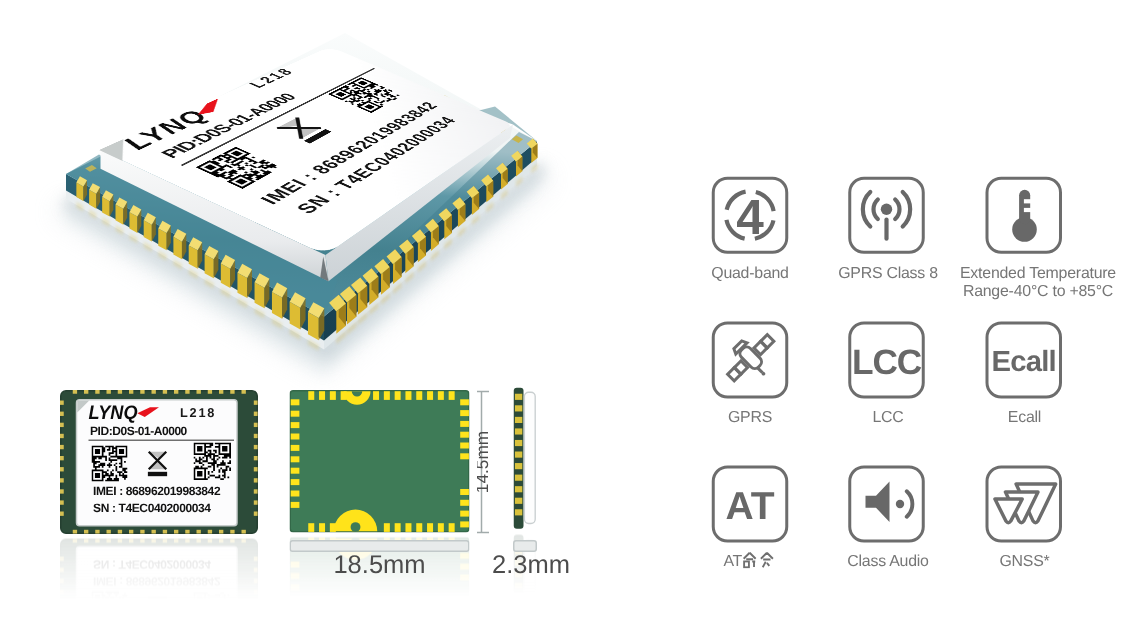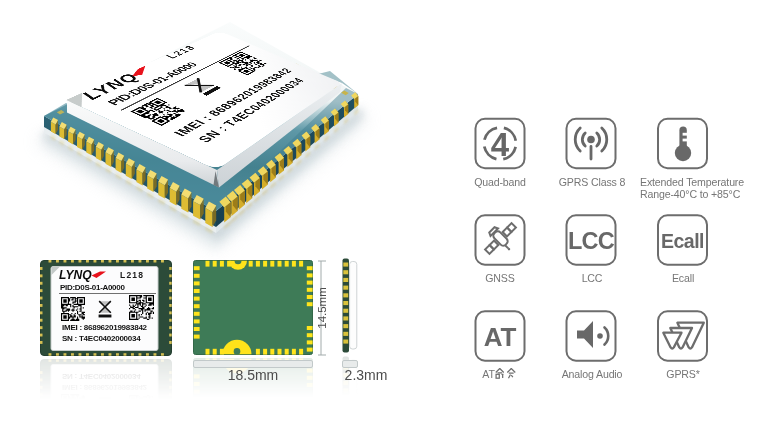--- a/index.html
+++ b/index.html
@@ -2,22 +2,22 @@
 <html><head><meta charset="utf-8">
 <style>
 *{margin:0;padding:0;box-sizing:border-box}
 html,body{width:765px;height:426px;background:#fff;overflow:hidden}
 body{font-family:"Liberation Sans",sans-serif;position:relative}
 .abs{position:absolute}
 #label3d{position:absolute;left:0;top:0;width:428px;height:336px;transform-origin:0 0;
  transform:matrix3d(0.498221,-0.141383,0.000000,0.000640,0.418503,0.186456,0.000000,-0.000129,0.000000,0.000000,1.000000,0.000000,67.000000,100.000000,0.000000,1.000000);background:linear-gradient(135deg,#ffffff 62%,#f0f1f3 100%);
  border-radius:14px 22px 14px 22px;}
 #label3d .t{position:absolute;color:#141414;white-space:nowrap}
-.icolabel{position:absolute;color:#767676;font-size:10.6px;letter-spacing:-0.15px;text-align:left;white-space:nowrap;transform:translateX(-50%)}
-.dim{position:absolute;color:#4c4c4c;font-size:14px;white-space:nowrap}
+.icolabel{position:absolute;color:#767676;font-size:10.6px;letter-spacing:-0.15px;text-align:center;white-space:nowrap;transform:translateX(-50%)}
+.dim{position:absolute;color:#4c4c4c;font-size:17px;white-space:nowrap}
 .reflect{-webkit-box-reflect:below 3px linear-gradient(to bottom,rgba(0,0,0,0) 58%,rgba(0,0,0,0.14) 100%)}
 </style></head>
 <body>
 <svg class="abs" style="left:0;top:0" width="765" height="426" viewBox="0 0 765 426">
 <defs>
 <filter id="blur5" x="-30%" y="-30%" width="160%" height="160%">
         <feGaussianBlur stdDeviation="4.5"></feGaussianBlur>
       </filter>
 <filter id="blur9" x="-30%" y="-30%" width="160%" height="160%">
         <feGaussianBlur stdDeviation="8"></feGaussianBlur>
@@ -400,21 +400,21 @@
 <rect x="1.3" y="58.4" width="4.9" height="4.1" fill="#d9c23c"></rect>
 <rect x="1.3" y="66.1" width="4.9" height="4.1" fill="#d9c23c"></rect>
 <rect x="1.3" y="73.8" width="4.9" height="4.1" fill="#d9c23c"></rect>
 <rect x="1.3" y="81.5" width="4.9" height="4.1" fill="#d9c23c"></rect>
 <rect x="7.6" y="3.5" width="7.2" height="87.5" rx="2.8" fill="#fdfdfd" stroke="#c9cfd0" stroke-width="0.9"></rect>
     </svg>
 </div>
 <svg class="abs" style="left:342px;top:360px" width="16" height="9">
  <rect x="0.5" y="0.5" width="15" height="7" rx="1.5" fill="#e8ebeb" stroke="#c2c9ca" stroke-width="1"></rect>
 </svg>
-<div class="dim" style="left:366px;top:366.5px;transform:translateX(-50%)">2.3mm</div>
+<div class="dim" style="left:354px;top:366.5px;transform:translateX(-50%)">2.3mm</div>
 
 <svg class="abs" style="left:0;top:0" width="765" height="426" viewBox="0 0 765 426">
     <rect x="475.5" y="118.8" width="49" height="49.4" rx="9.5" fill="#fff" stroke="#6d6d6d" stroke-width="2"></rect>
 <circle cx="500" cy="143.5" r="16" stroke="#686868" stroke-width="2.8" fill="none" stroke-dasharray="18.13 7" stroke-dashoffset="21.63"></circle>
 <text x="500" y="144.5" text-anchor="middle" dominant-baseline="central" font-family="Liberation Sans, sans-serif" font-size="33" font-weight="bold" fill="#666">4</text>
 <rect x="566.5" y="118.8" width="49" height="49.4" rx="9.5" fill="#fff" stroke="#6d6d6d" stroke-width="2"></rect>
 <g fill="#686868" stroke="none">
 <circle cx="591" cy="139.5" r="3.8"></circle>
 <rect x="589.6" y="145" width="2.8" height="15.5" rx="1.4"></rect>
     </g>
@@ -455,21 +455,21 @@
     </g>
 <path d="M 604.5 327.5 a 11.5 11.5 0 0 1 0 17" stroke="#686868" stroke-width="2.6" fill="none" stroke-linecap="round"></path>
 <rect x="658.0" y="311.3" width="49" height="49.4" rx="9.5" fill="#fff" stroke="#6d6d6d" stroke-width="2"></rect>
 <path d="M 677.4 322.7 h 26.4 L 691.936 347.4 q -1.6 2.2 -3.2 0 L 677.4 322.7 z" stroke="#6d6d6d" stroke-width="2.3" fill="#fff" stroke-linejoin="round"></path>
 <path d="M 670.3 328.0 h 21.7 L 682.533 347.4 q -1.6 2.2 -3.2 0 L 670.3 328.0 z" stroke="#6d6d6d" stroke-width="2.3" fill="#fff" stroke-linejoin="round"></path>
 <path d="M 663.3 332.7 h 18.2 L 673.818 347.4 q -1.6 2.2 -3.2 0 L 663.3 332.7 z" stroke="#6d6d6d" stroke-width="2.3" fill="#fff" stroke-linejoin="round"></path>
   </svg>
 <div class="icolabel" style="left:500px;top:175.5px">Quad-band</div>
 <div class="icolabel" style="left:592px;top:175.5px">GPRS Class 8</div>
 <div class="icolabel" style="left:692px;top:175.5px">Extended Temperature<br>Range-40°C to +85°C</div>
-<div class="icolabel" style="left:500px;top:271.5px">GNSS</div>
+<div class="icolabel" style="left:500px;top:271.5px">GPRS</div>
 <div class="icolabel" style="left:592px;top:271.5px">LCC</div>
 <div class="icolabel" style="left:683px;top:271.5px">Ecall</div>
 <div class="icolabel" style="left:500px;top:367.5px">AT<svg width="23" height="11" viewBox="0 0 23 11" style="vertical-align:-1.5px" fill="none" stroke="#6f6f6f" stroke-width="1.25">
       <path d="M5.5 0.5 L1.5 4.5 M5.5 0.5 L9.5 4.5 M3.2 4.8 H7.8"></path>
       <rect x="1.8" y="6.3" width="3.2" height="3.9"></rect>
       <path d="M7.2 6.3 h2 M8.4 6.3 V10 M17 0.5 L13 4.5 M17 0.5 L21 4.5 M14.5 5 H19.4 M16.2 6.5 L14.2 10.2 M17 7.2 L18.6 9.2"></path>
     </svg></div>
-<div class="icolabel" style="left:592px;top:367.5px">Analog Audio</div>
-<div class="icolabel" style="left:683px;top:367.5px">GPRS*</div>
+<div class="icolabel" style="left:592px;top:367.5px">Class Audio</div>
+<div class="icolabel" style="left:683px;top:367.5px">GNSS*</div>
 </body></html>

